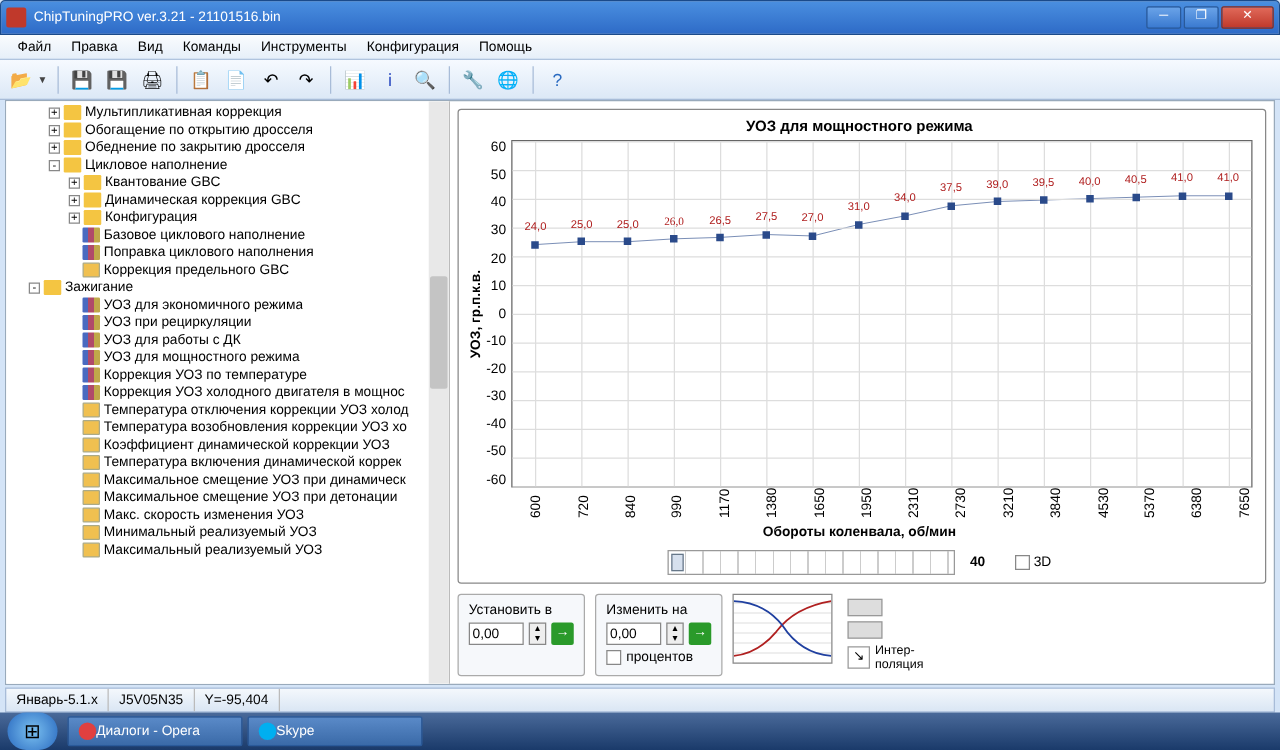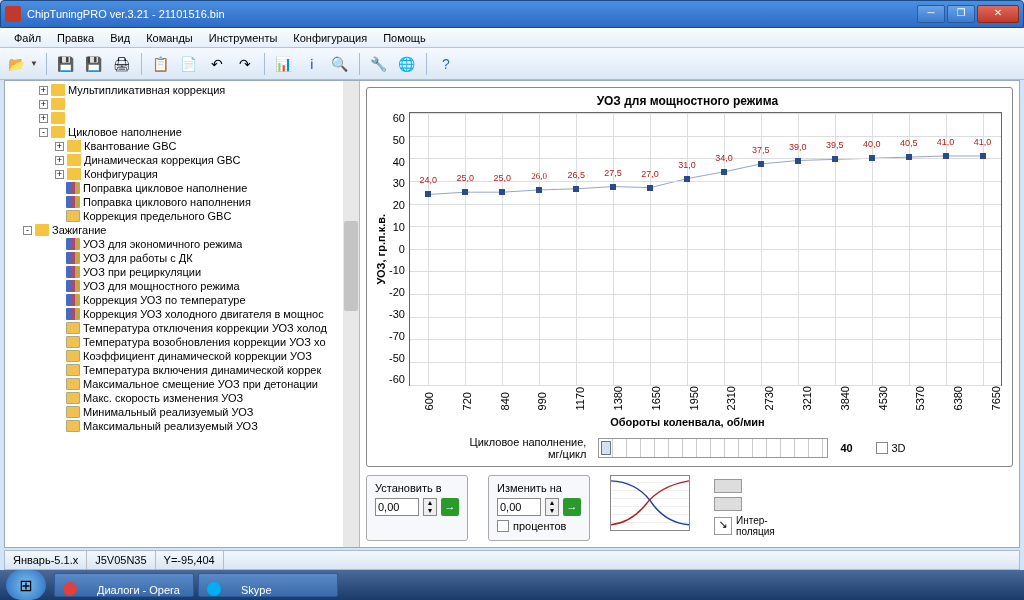--- a/index.html
+++ b/index.html
@@ -52,40 +52,40 @@
 .xaxis-label { text-align: center; font-weight: bold; font-size: 11px; margin-top: 6px; }
 
 .slider-row { display: flex; align-items: center; justify-content: center; gap: 12px; margin-top: 8px; font-size: 11px; }
 .slider-row .slabel { text-align: right; }
 .slider-track { width: 230px; height: 20px; border: 1px solid #999; position: relative; background: repeating-linear-gradient(90deg, #fff, #fff 13px, #ccc 13px, #ccc 14px); }
 .slider-thumb { position: absolute; top: 2px; width: 10px; height: 14px; background: #d6e0ee; border: 1px solid #678; left: 2px; }
 .slider-val { font-weight: bold; width: 24px; }
 .cb3d { display: flex; align-items: center; gap: 3px; }
 .cbox { width: 12px; height: 12px; border: 1px solid #888; background: #fff; }
 
-.bottom-controls { display: flex; gap: 20px; margin-top: 8px; align-items: stretch; }
+.bottom-controls { display: flex; gap: 8px; margin-top: 8px; align-items: stretch; }
 .ctrl-group { border: 1px solid #aaa; border-radius: 3px; padding: 6px 8px; display: flex; flex-direction: column; gap: 4px; font-size: 11px; background: #f6f8fb; }
 .ctrl-row { display: flex; align-items: center; gap: 4px; }
 .num-input { width: 44px; height: 18px; border: 1px solid #888; padding: 0 2px; font-size: 11px; background: #fff; }
 .spin { width: 14px; height: 18px; border: 1px solid #888; background: #eee; font-size: 8px; text-align: center; line-height: 8px; }
 .go-btn { width: 18px; height: 18px; background: #2a9a2a; color: #fff; text-align: center; line-height: 16px; border-radius: 2px; font-size: 11px; }
 .mini-chart { width: 80px; height: 56px; border: 1px solid #888; background: repeating-linear-gradient(0deg, #fff, #fff 7px, #eee 7px, #eee 8px), repeating-linear-gradient(90deg, transparent, transparent 7px, #eee 7px, #eee 8px); position: relative; overflow: hidden; }
 .mini-chart svg { position: absolute; inset: 0; }
 .interp-group { display: flex; flex-direction: column; gap: 4px; padding: 4px; }
 .interp-btn { width: 28px; height: 14px; border: 1px solid #999; background: #ddd; }
 .interp-row { display: flex; gap: 4px; align-items: center; }
 .show-all { color: #888; display: flex; align-items: center; gap: 4px; margin-left: auto; padding-right: 10px; }
 .cbox.checked::after { content: "✓"; font-size: 10px; color: #888; display: block; margin-top: -2px; }
 
 .statusbar { position: absolute; bottom: 30px; left: 4px; right: 4px; height: 20px; background: linear-gradient(#f4f8fc, #dae6f4); border: 1px solid #a8bcd8; display: flex; align-items: center; }
 .statusbar .cell { padding: 0 8px; border-right: 1px solid #bbb; height: 100%; display: flex; align-items: center; }
 
 .taskbar { position: absolute; bottom: 0; left: 0; right: 0; height: 30px; background: linear-gradient(#4a6a9a, #1a3a6a); display: flex; align-items: center; }
 .startbtn { width: 40px; height: 30px; background: radial-gradient(circle, #7ac0f0, #2a6ac0); border-radius: 15px; margin: 0 6px; display: flex; align-items: center; justify-content: center; font-size: 16px; }
-.taskitem { height: 24px; background: linear-gradient(#5a8ac8, #3a6aa8); border: 1px solid #2a5a9a; border-radius: 2px; margin: 14px 2px; padding: 0 8px; display: flex; align-items: flex-end; gap: 20px; color: #fff; font-size: 11px; min-width: 140px; }
+.taskitem { height: 24px; background: linear-gradient(#5a8ac8, #3a6aa8); border: 1px solid #2a5a9a; border-radius: 2px; margin: 14px 2px; padding: 0 8px; display: flex; align-items: center; gap: 0; color: #fff; font-size: 11px; min-width: 140px; }
 .taskitem.active { background: linear-gradient(#3a5a8a, #2a4a7a); }
 .taskitem .ticon { width: 14px; height: 14px; background: #c04040; border-radius: 2px; }
 .tray { margin-left: auto; display: flex; align-items: center; gap: 6px; color: #fff; padding: 0 8px; font-size: 10px; }
 .tray .clock { text-align: right; line-height: 11px; }
 </style>
 </head>
 <body>
 
 <div class="titlebar">
   <div class="icon"></div>
@@ -136,25 +136,27 @@
         <div class="tree-row">
           <span class="sp" style="width: 32px;"></span>
           <span class="exp">+</span>
           <span class="ico folder"></span>
           <span class="lbl">Мультипликативная коррекция</span>
         </div>
         <div class="tree-row">
           <span class="sp" style="width: 32px;"></span>
           <span class="exp">+</span>
           <span class="ico folder"></span>
+          <span class="lbl">Обогащение по открытию дросселя</span>
         </div>
         <div class="tree-row">
           <span class="sp" style="width: 32px;"></span>
           <span class="exp">+</span>
           <span class="ico folder"></span>
+          <span class="lbl">Обеднение по закрытию дросселя</span>
         </div>
         <div class="tree-row">
           <span class="sp" style="width: 32px;"></span>
           <span class="exp">-</span>
           <span class="ico folder"></span>
           <span class="lbl">Цикловое наполнение</span>
         </div>
         <div class="tree-row">
           <span class="sp" style="width: 48px;"></span>
           <span class="exp">+</span>
@@ -170,21 +172,21 @@
         <div class="tree-row">
           <span class="sp" style="width: 48px;"></span>
           <span class="exp">+</span>
           <span class="ico folder"></span>
           <span class="lbl">Конфигурация</span>
         </div>
         <div class="tree-row">
           <span class="sp" style="width: 48px;"></span>
           <span class="noexp"></span>
           <span class="ico table"></span>
-          <span class="lbl">Поправка цикловое наполнение</span>
+          <span class="lbl">Базовое циклового наполнение</span>
         </div>
         <div class="tree-row">
           <span class="sp" style="width: 48px;"></span>
           <span class="noexp"></span>
           <span class="ico table"></span>
           <span class="lbl">Поправка циклового наполнения</span>
         </div>
         <div class="tree-row">
           <span class="sp" style="width: 48px;"></span>
           <span class="noexp"></span>
@@ -200,32 +202,32 @@
         <div class="tree-row">
           <span class="sp" style="width: 48px;"></span>
           <span class="noexp"></span>
           <span class="ico table"></span>
           <span class="lbl">УОЗ для экономичного режима</span>
         </div>
         <div class="tree-row">
           <span class="sp" style="width: 48px;"></span>
           <span class="noexp"></span>
           <span class="ico table"></span>
+          <span class="lbl">УОЗ при рециркуляции</span>
+        </div>
+        <div class="tree-row">
+          <span class="sp" style="width: 48px;"></span>
+          <span class="noexp"></span>
+          <span class="ico table"></span>
           <span class="lbl">УОЗ для работы с ДК</span>
         </div>
         <div class="tree-row">
           <span class="sp" style="width: 48px;"></span>
           <span class="noexp"></span>
           <span class="ico table"></span>
-          <span class="lbl">УОЗ при рециркуляции</span>
-        </div>
-        <div class="tree-row">
-          <span class="sp" style="width: 48px;"></span>
-          <span class="noexp"></span>
-          <span class="ico table"></span>
           <span class="lbl">УОЗ для мощностного режима</span>
         </div>
         <div class="tree-row">
           <span class="sp" style="width: 48px;"></span>
           <span class="noexp"></span>
           <span class="ico table"></span>
           <span class="lbl">Коррекция УОЗ по температуре</span>
         </div>
         <div class="tree-row">
           <span class="sp" style="width: 48px;"></span>
@@ -249,20 +251,26 @@
           <span class="sp" style="width: 48px;"></span>
           <span class="noexp"></span>
           <span class="ico val"></span>
           <span class="lbl">Коэффициент динамической коррекции УОЗ</span>
         </div>
         <div class="tree-row">
           <span class="sp" style="width: 48px;"></span>
           <span class="noexp"></span>
           <span class="ico val"></span>
           <span class="lbl">Температура включения динамической коррек</span>
+        </div>
+        <div class="tree-row">
+          <span class="sp" style="width: 48px;"></span>
+          <span class="noexp"></span>
+          <span class="ico val"></span>
+          <span class="lbl">Максимальное смещение УОЗ при динамическ</span>
         </div>
         <div class="tree-row">
           <span class="sp" style="width: 48px;"></span>
           <span class="noexp"></span>
           <span class="ico val"></span>
           <span class="lbl">Максимальное смещение УОЗ при детонации</span>
         </div>
         <div class="tree-row">
           <span class="sp" style="width: 48px;"></span>
           <span class="noexp"></span>
@@ -296,21 +304,21 @@
             <span>60</span>
             <span>50</span>
             <span>40</span>
             <span>30</span>
             <span>20</span>
             <span>10</span>
             <span>0</span>
             <span>-10</span>
             <span>-20</span>
             <span>-30</span>
-            <span>-70</span>
+            <span>-40</span>
             <span>-50</span>
             <span>-60</span>
           </div>
         <div class="plotarea" id="plot">
             <div class="gridline-h" style="top: 0%;"></div>
             <svg viewBox="0 0 100 100" preserveAspectRatio="none" style="position: absolute; inset: 0px; width: 100%; height: 100%;">
               <path d="M3.125 30 L9.375 29.166666666666668 L15.625 29.166666666666668 L21.875 28.333333333333332 L28.125 27.916666666666668 L34.375 27.083333333333332 L40.625 27.500000000000004 L46.875 24.166666666666668 L53.125 21.666666666666668 L59.375 18.75 L65.625 17.5 L71.875 17.083333333333332 L78.125 16.666666666666664 L84.375 16.25 L90.625 15.833333333333332 L96.875 15.833333333333332" stroke="#2a4a8a" fill="none" stroke-width="0.5" vector-effect="non-scaling-stroke"></path>
             </svg>
             <div class="gridline-h" style="top: 8.33333%;"></div>
             <div class="gridline-h" style="top: 16.6667%;"></div>
@@ -388,22 +396,20 @@
           <span>3210</span>
           <span>3840</span>
           <span>4530</span>
           <span>5370</span>
           <span>6380</span>
           <span>7650</span>
         </div>
       <div class="xaxis-label">Обороты коленвала, об/мин</div>
 
       <div class="slider-row">
-        <div class="slabel" style="white-space:pre-line">Цикловое наполнение,
-мг/цикл</div>
         <div class="slider-track">
             <div class="slider-thumb"></div>
           </div>
         <div class="slider-val">40</div>
         <div class="cb3d">
             <div class="cbox"></div>
             <span>3D</span>
           </div>
       </div>
     </div>

